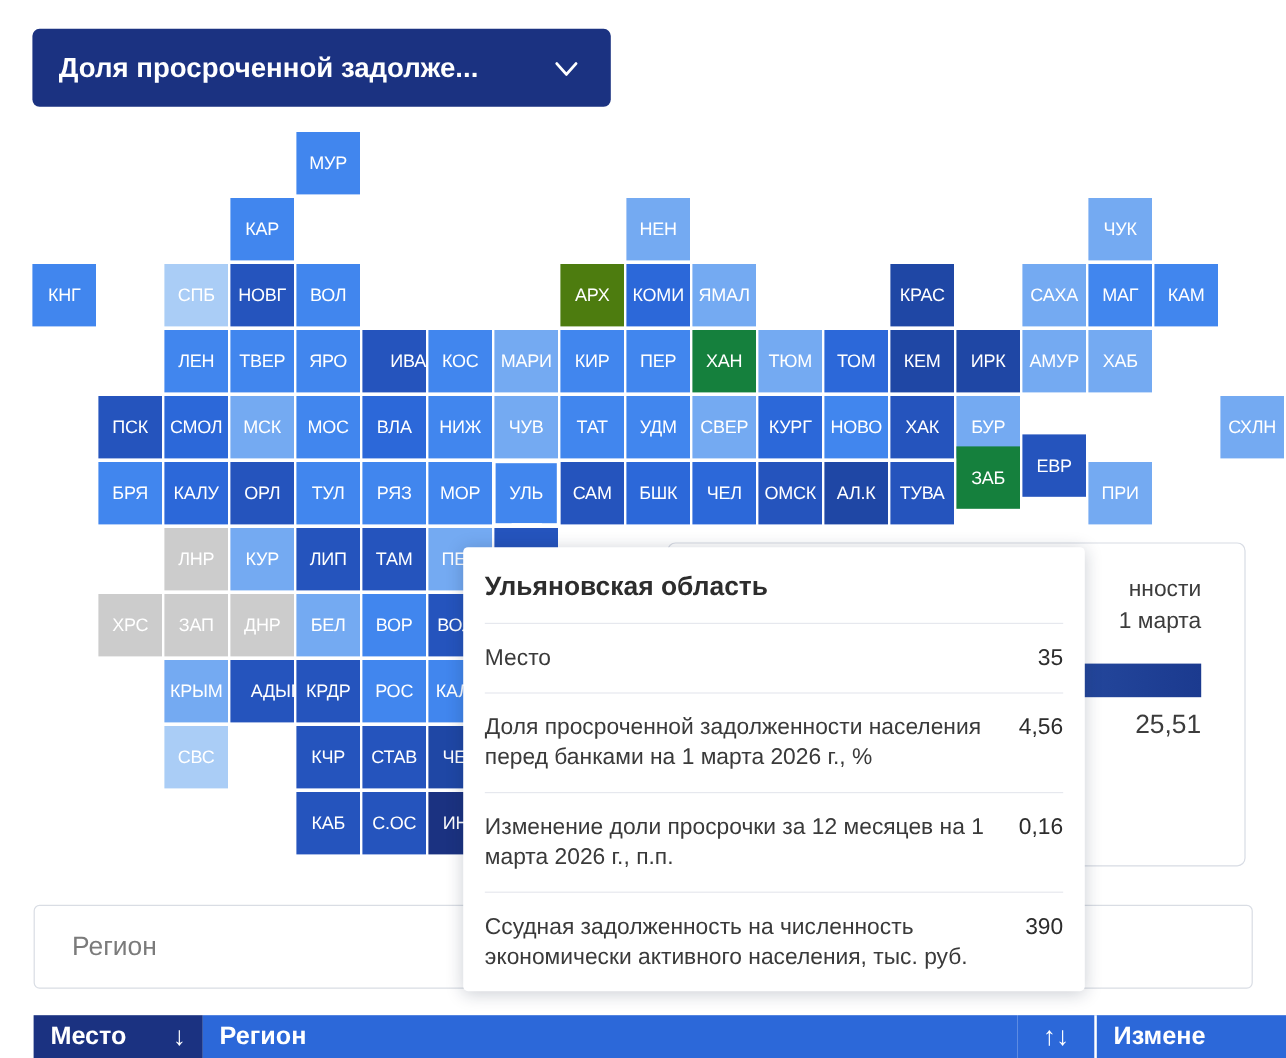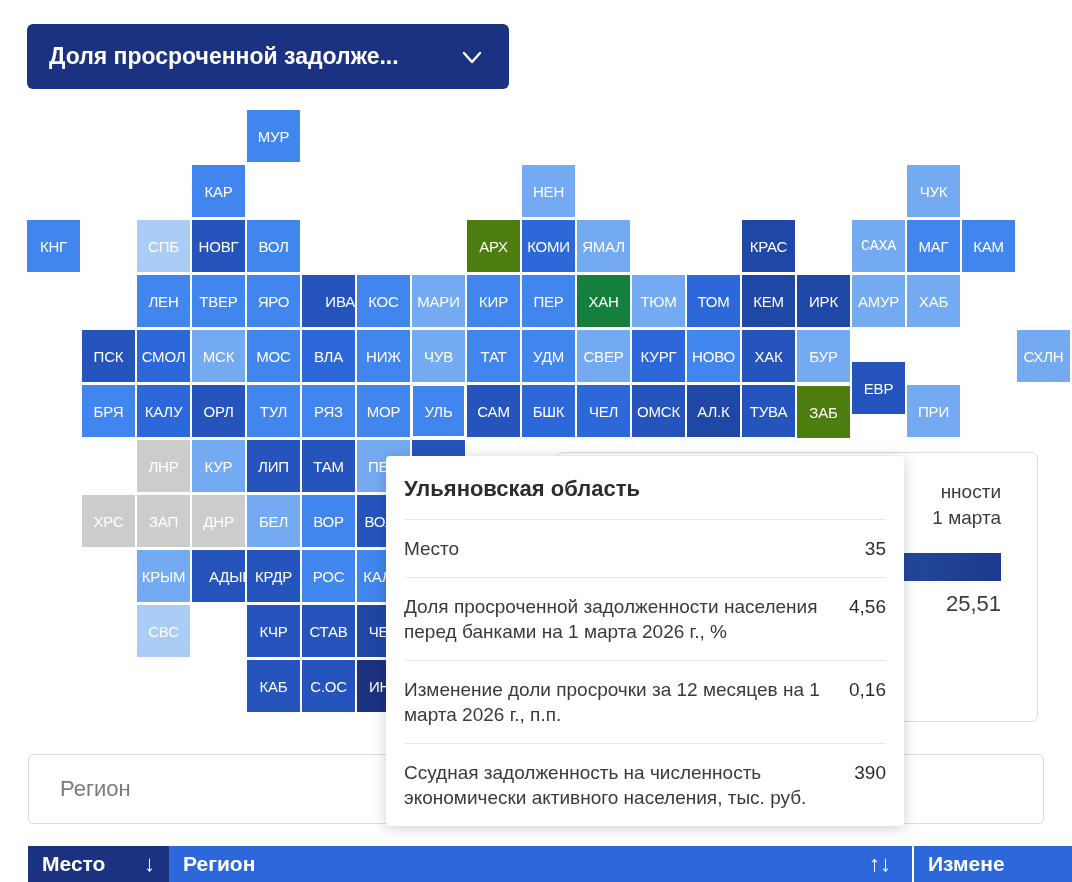--- a/index.html
+++ b/index.html
@@ -199,21 +199,21 @@
       </div>
       <div class="tile" style="left: 522px; top: 220px; background: rgb(44, 104, 217);">
         <span>КОМИ</span>
       </div>
       <div class="tile" style="left: 577px; top: 220px; background: rgb(116, 170, 242);">
         <span>ЯМАЛ</span>
       </div>
       <div class="tile" style="left: 742px; top: 220px; background: rgb(31, 71, 165);">
         <span>КРАС</span>
       </div>
-      <div class="tile" style="left: 852px; top: 220px; background: rgb(116, 170, 242); font-family: Liberation Mono, monospace;">
+      <div class="tile" style="left: 852px; top: 220px; background: rgb(116, 170, 242);">
         <span>САХА</span>
       </div>
       <div class="tile" style="left: 907px; top: 220px; background: rgb(65, 134, 238);">
         <span>МАГ</span>
       </div>
       <div class="tile" style="left: 962px; top: 220px; background: rgb(65, 134, 238);">
         <span>КАМ</span>
       </div>
       <div class="tile" style="left: 137px; top: 275px; background: rgb(65, 134, 238);">
         <span>ЛЕН</span>
@@ -341,21 +341,21 @@
       </div>
       <div class="tile" style="left: 632px; top: 385px; background: rgb(37, 84, 189);">
         <span>ОМСК</span>
       </div>
       <div class="tile" style="left: 687px; top: 385px; background: rgb(31, 71, 165);">
         <span>АЛ.К</span>
       </div>
       <div class="tile" style="left: 742px; top: 385px; background: rgb(37, 84, 189);">
         <span>ТУВА</span>
       </div>
-      <div class="tile" style="left: 797px; top: 386px; background: #4d7c0f; text-align: right;">
+      <div class="tile" style="left: 797px; top: 372px; background: #15803d; text-align: right;">
         <span>ЗАБ</span>
       </div>
       <div class="tile" style="left: 907px; top: 385px; background: rgb(116, 170, 242);">
         <span>ПРИ</span>
       </div>
       <div class="tile" style="left: 137px; top: 440px; background: rgb(204, 204, 204);">
         <span>ЛНР</span>
       </div>
       <div class="tile" style="left: 192px; top: 440px; background: rgb(116, 170, 242);">
         <span>КУР</span>

